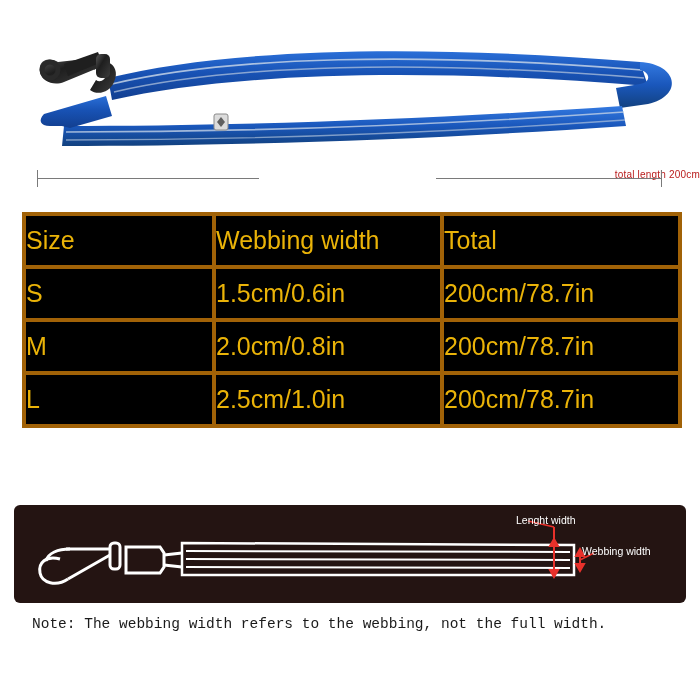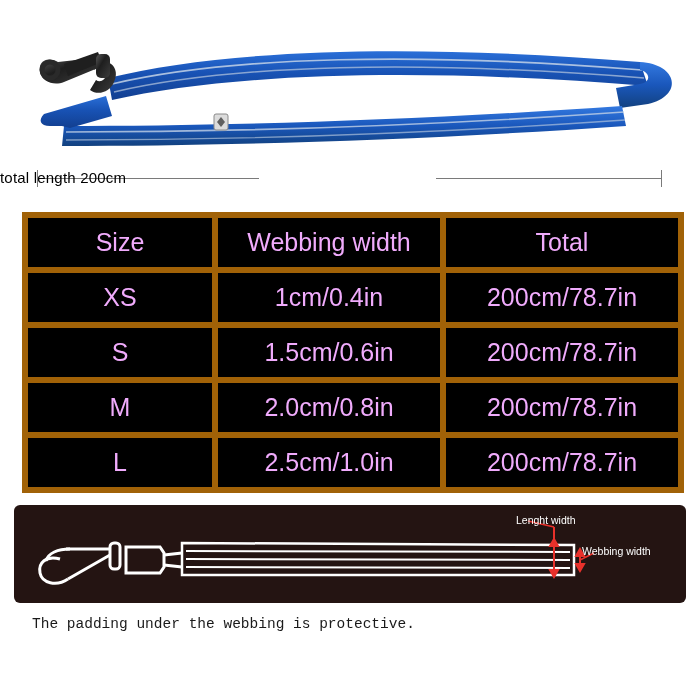--- a/index.html
+++ b/index.html
@@ -28,23 +28,23 @@
   .dim-row {
     position: relative;
     width: 700px;
     height: 40px;
   }
   .dim-label {
     position: absolute;
     left: 0;
     right: 0;
     top: 9px;
-    text-align: left;
-    font-size: 15px;
-    color: #000000;
+    text-align: right;
+    font-size: 10px;
+    color: #b91c1c;
     letter-spacing: 0.2px;
   }
   .dim-line-left, .dim-line-right {
     position: absolute;
     top: 18px;
     height: 1px;
     background: #7a7a7a;
   }
   .dim-line-left { left: 37px; width: 222px; }
   .dim-line-right { left: 436px; width: 225px; }
@@ -65,23 +65,23 @@
     top: 212px;
     width: 656px;
   }
   table.spec {
     border-collapse: collapse;
     width: 656px;
     background: #000000;
     table-layout: fixed;
   }
   table.spec td {
-    border: 6px solid #a16207;
-    color: #f0abfc;
-    text-align: center;
+    border: 4px solid #a16207;
+    color: #eab308;
+    text-align: left;
     font-size: 25px;
     height: 49px;
     padding: 0;
     font-weight: 400;
     font-family: "Liberation Sans", sans-serif;
   }
   table.spec tr.head td { font-size: 25px; }
   table.spec col.c1 { width: 190px; }
   table.spec col.c2 { width: 228px; }
   table.spec col.c3 { width: 238px; }
@@ -190,25 +190,20 @@
         <col class="c2">
         <col class="c3">
       </colgroup>
     <tbody>
       <tr class="head">
         <td>Size</td>
         <td>Webbing width</td>
         <td>Total</td>
       </tr>
       <tr>
-        <td>XS</td>
-        <td>1cm/0.4in</td>
-        <td>200cm/78.7in</td>
-      </tr>
-      <tr>
         <td>S</td>
         <td>1.5cm/0.6in</td>
         <td>200cm/78.7in</td>
       </tr>
       <tr>
         <td>M</td>
         <td>2.0cm/0.8in</td>
         <td>200cm/78.7in</td>
       </tr>
       <tr>
@@ -254,14 +249,14 @@
       <path d="M566 44 l-4 7 8 0 z"></path>
       <path d="M566 66 l-4 -7 8 0 z"></path>
       <line x1="566" y1="55" x2="580" y2="48" stroke-width="1.5"></line>
     </g>
   </svg>
 </div>
 <div class="diag-text t-total">Lenght width</div>
 <div class="diag-text t-web">Webbing width</div>
 
 <div class="notes">
-  <div class="note-line">The padding under the webbing is protective.</div>
+  <div class="note-line">Note: The webbing width refers to the webbing, not the full width.</div>
 </div>
 
 </body></html>

